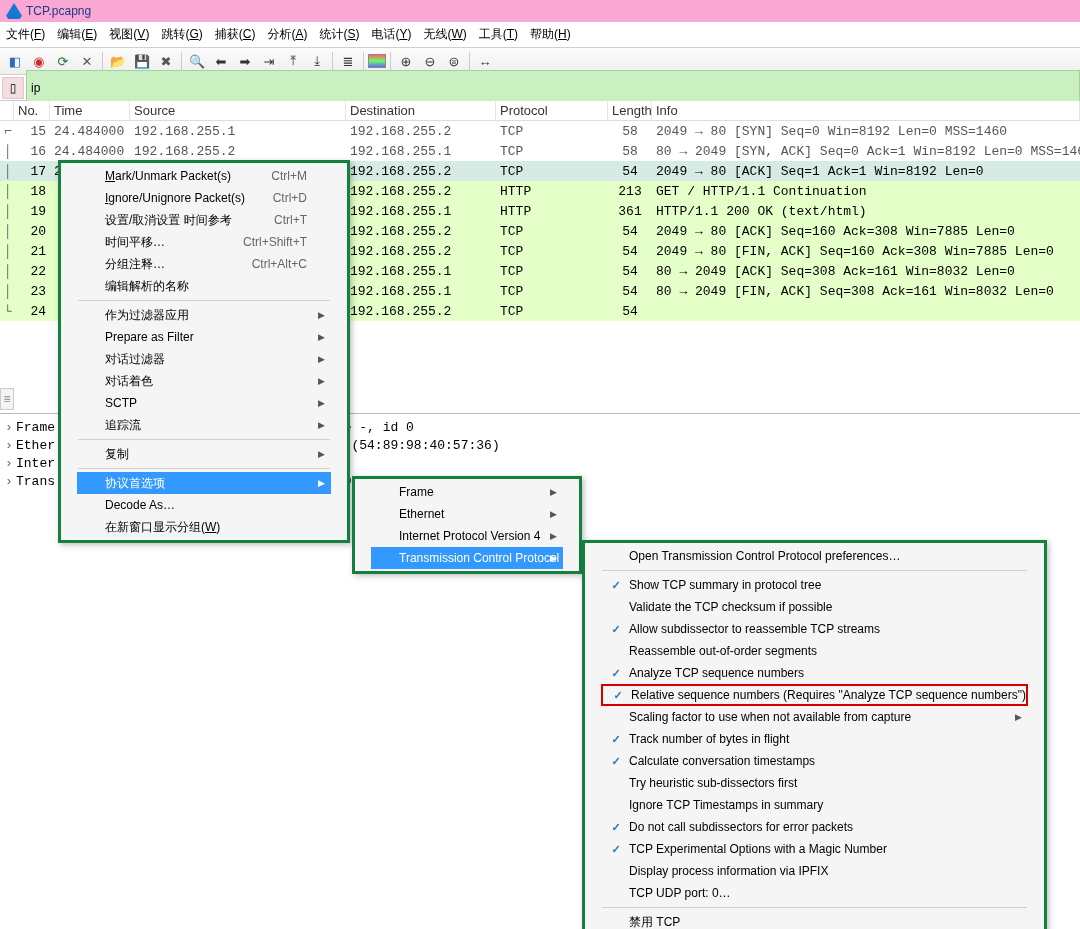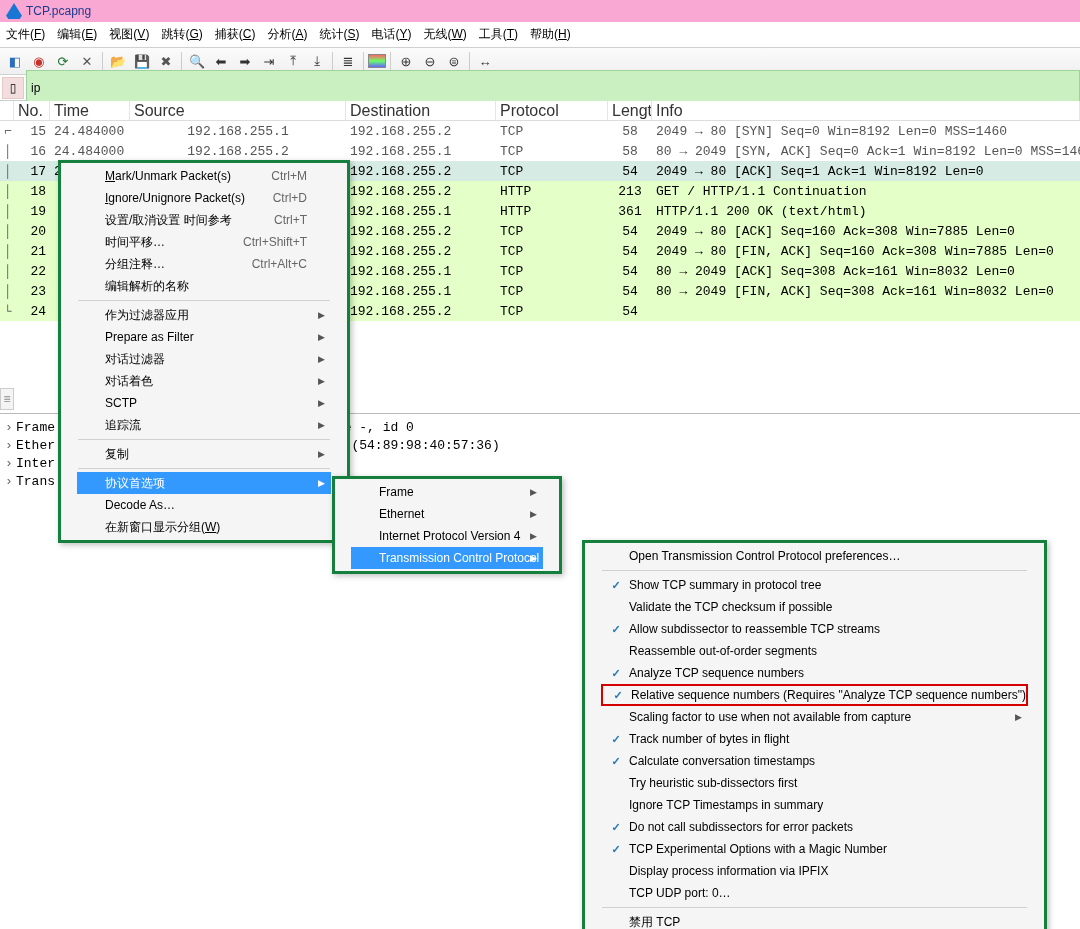--- a/index.html
+++ b/index.html
@@ -10,29 +10,29 @@
 .menubar { display:flex; gap:12px; padding:4px 6px; background:#fff; }
 .menubar .mitem { cursor:default; }
 .menubar .mitem u { text-decoration:underline; }
 .toolbar { display:flex; align-items:center; gap:2px; padding:2px 4px; border-top:1px solid #d0d0d0; border-bottom:1px solid #d0d0d0; background:linear-gradient(#fbfbfb,#efefef); height:28px; }
 .tbtn { width:22px; height:22px; border:1px solid transparent; display:flex; align-items:center; justify-content:center; font-size:13px; color:#333; }
 .tsep { width:1px; height:18px; background:#ccc; margin:0 2px; }
 .filterbar { display:flex; align-items:center; height:26px; border-bottom:1px solid #ccc; }
 .fbtn { width:22px; height:22px; background:#f2dede; margin:0 2px; display:flex; align-items:center; justify-content:center; font-size:12px; border:1px solid #e8c7c7; }
 .filterinput { flex:1; height:36px; background:#caf0c2; border:1px solid #9cd49c; padding:0 4px; font-family:inherit; font-size:12px; color:#000; }
 .packet-pane { position:relative; }
-.pkt-header { display:flex; background:#fff; border-bottom:1px solid #ddd; height:20px; align-items:center; font-family:"Segoe UI",sans-serif; font-size:16px; color:#333; }
+.pkt-header { display:flex; background:#fff; border-bottom:1px solid #ddd; height:20px; align-items:center; font-family:"Segoe UI",sans-serif; font-size:13px; color:#333; }
 .pkt-header > div { padding:0 4px; border-right:1px solid #e5e5e5; overflow:hidden; white-space:nowrap; text-overflow:ellipsis; height:100%; display:flex; align-items:center; }
 .pkt-rows { font-family:Consolas,"Courier New",monospace; font-size:13px; }
 .pkt-row { display:flex; height:20px; align-items:center; }
 .pkt-row > div { padding:0 4px; overflow:hidden; white-space:nowrap; }
 .col-tree { width:14px; text-align:center; color:#666; flex:0 0 14px; }
 .col-no { width:36px; text-align:right; flex:0 0 36px; }
 .col-time { width:80px; flex:0 0 80px; }
-.col-src { width:216px; flex:0 0 216px;text-align:center; }
+.col-src { width:216px; flex:0 0 216px; }
 .col-dst { width:150px; flex:0 0 150px; }
 .col-proto { width:112px; flex:0 0 112px; }
 .col-len { width:44px; text-align:center; flex:0 0 44px; }
 .col-info { flex:1; }
 .bg-green { background:#e4ffc7; }
 .bg-teal { background:#d6ebe4; }
 .bg-dim { color:#555; }
 .detail-pane { border-top:1px solid #bbb; margin-top:92px; font-family:Consolas,"Courier New",monospace; font-size:13px; padding:4px 2px; background:#fff; }
 .detail-pane .drow { white-space:nowrap; height:18px; display:flex; align-items:center; }
 .detail-pane .arrow { width:14px; display:inline-block; text-align:center; color:#666; }
@@ -279,21 +279,21 @@
       <span>协议首选项</span>
     </div>
     <div class="mi">
       <span>Decode As…</span>
     </div>
     <div class="mi">
       <span>在新窗口显示分组(<u>W</u>)</span>
     </div>
   </div>
 
-<div class="menu" id="ctx2" style="left:332px; top:476px; width:230px;">
+<div class="menu" id="ctx2" style="left:352px; top:476px; width:230px;">
     <div class="mi hassub">
       <span>Frame</span>
     </div>
     <div class="mi hassub">
       <span>Ethernet</span>
     </div>
     <div class="mi hassub">
       <span>Internet Protocol Version 4</span>
     </div>
     <div class="mi hassub highlight">

